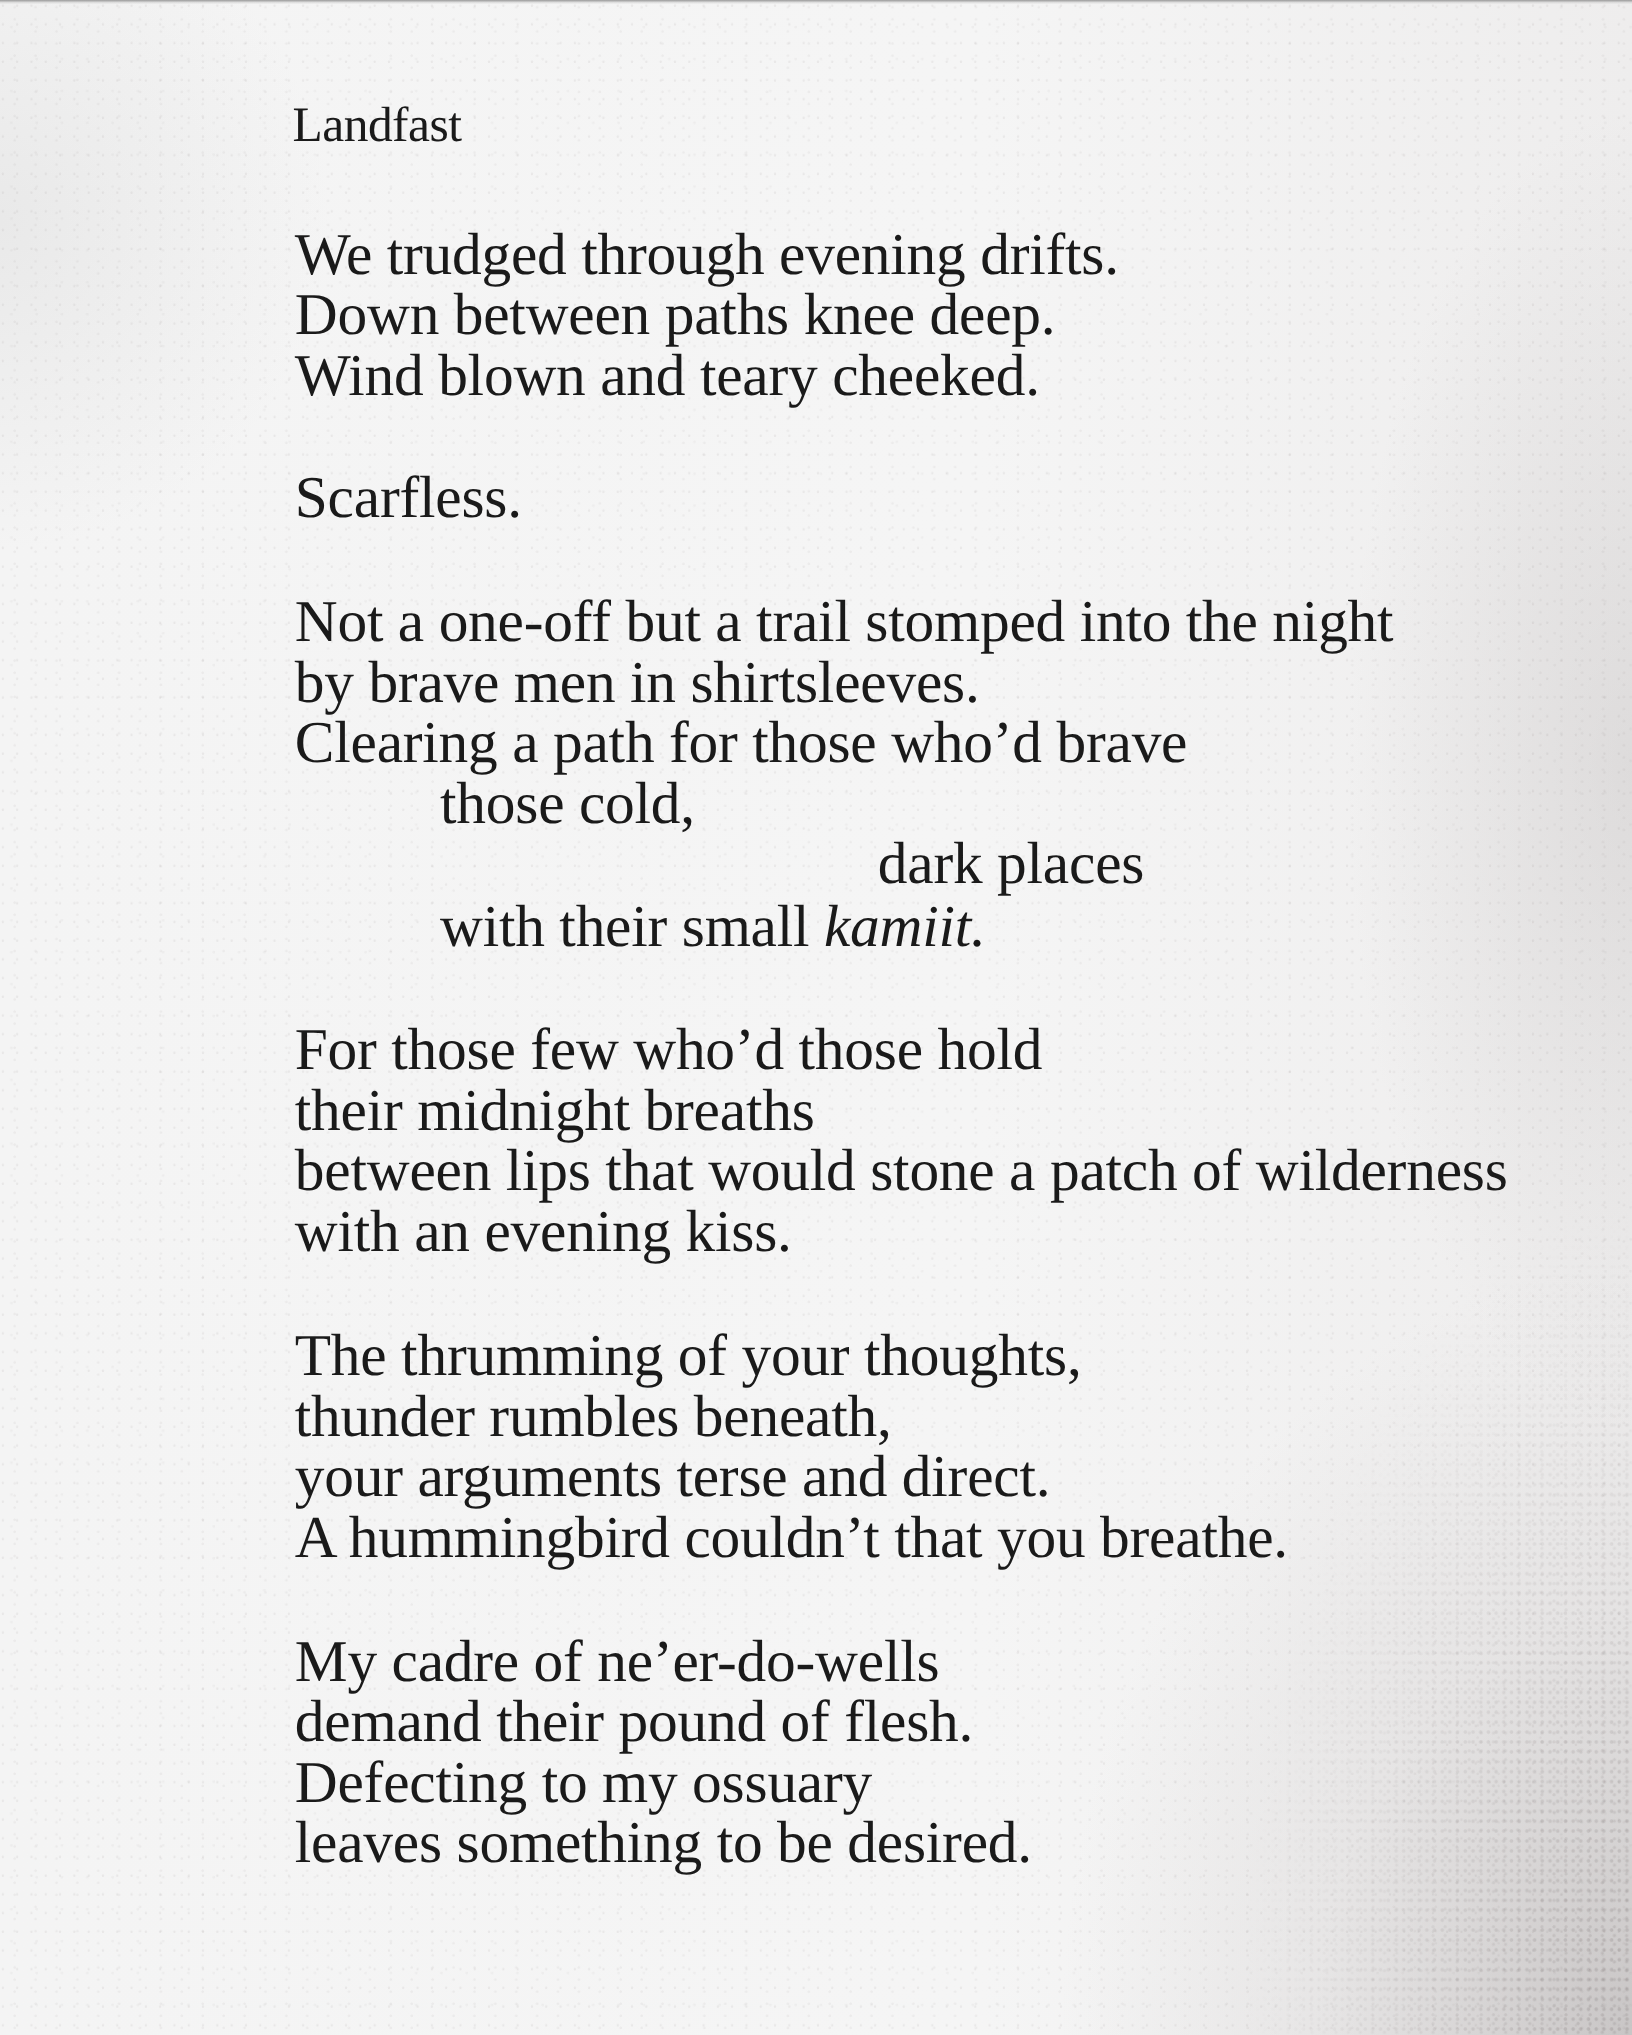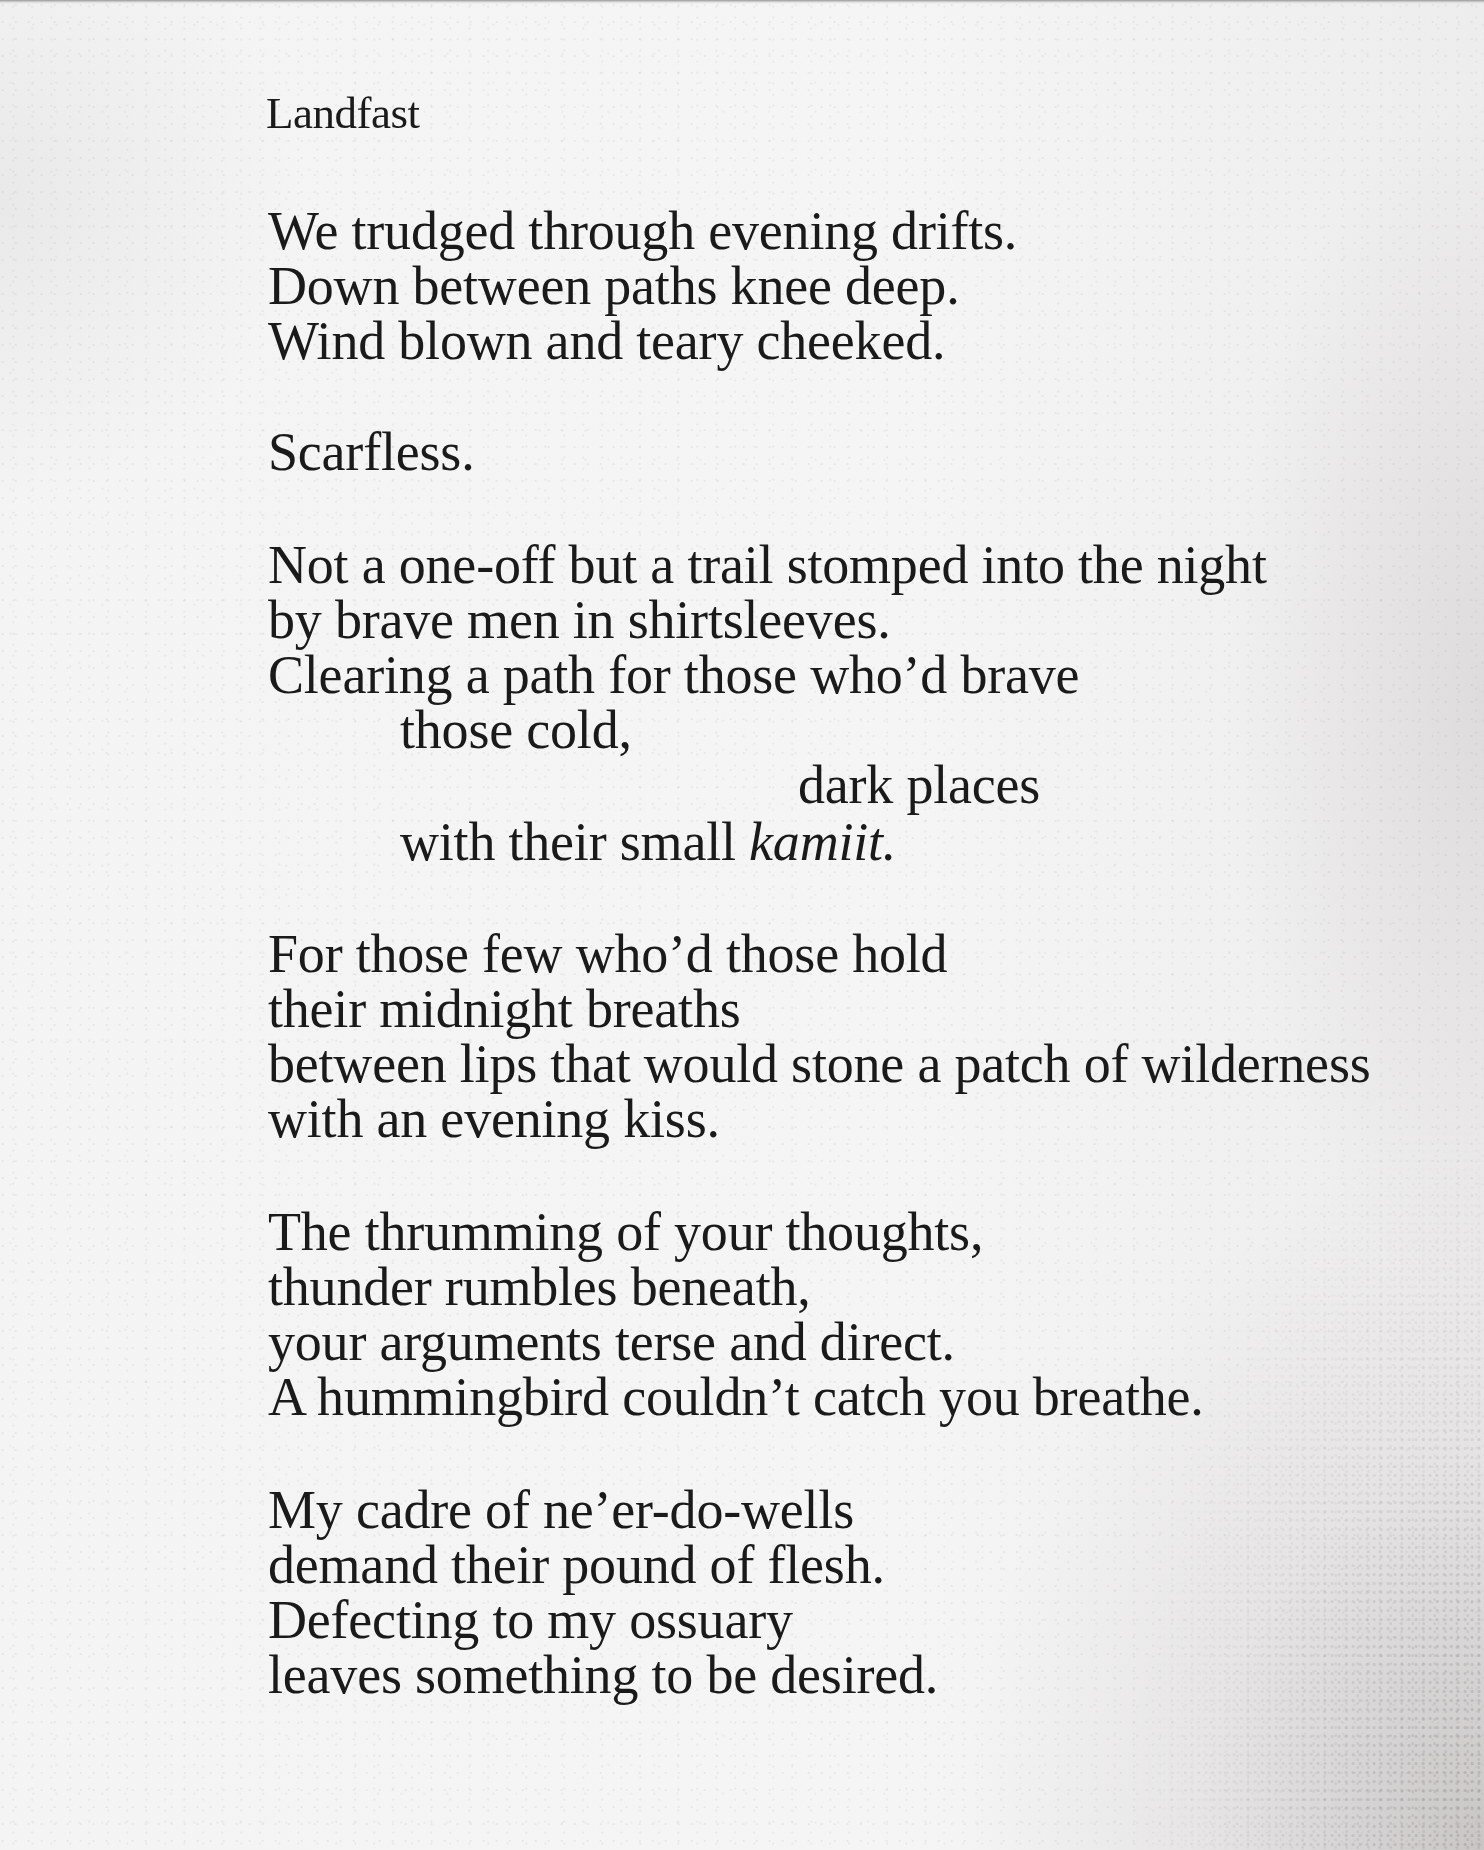--- a/index.html
+++ b/index.html
@@ -87,21 +87,21 @@
   <div class="line" style="top:927px">For those few who’d those hold</div>
   <div class="line" style="top:982px">their midnight breaths</div>
   <div class="line" style="top:1037px">between lips that would stone a patch of wilderness</div>
   <div class="line" style="top:1092px">with an evening kiss.</div>
 </div>
 
 <div>
   <div class="line" style="top:1205px">The thrumming of your thoughts,</div>
   <div class="line" style="top:1260px">thunder rumbles beneath,</div>
   <div class="line" style="top:1315px">your arguments terse and direct.</div>
-  <div class="line" style="top:1370px">A hummingbird couldn’t catch you breathe.</div>
+  <div class="line" style="top:1370px">A hummingbird couldn’t that you breathe.</div>
 </div>
 
 <div>
   <div class="line" style="top:1483px">My cadre of ne’er-do-wells</div>
   <div class="line" style="top:1538px">demand their pound of flesh.</div>
   <div class="line" style="top:1593px">Defecting to my ossuary</div>
   <div class="line" style="top:1648px">leaves something to be desired.</div>
 </div>
 
 </body></html>

